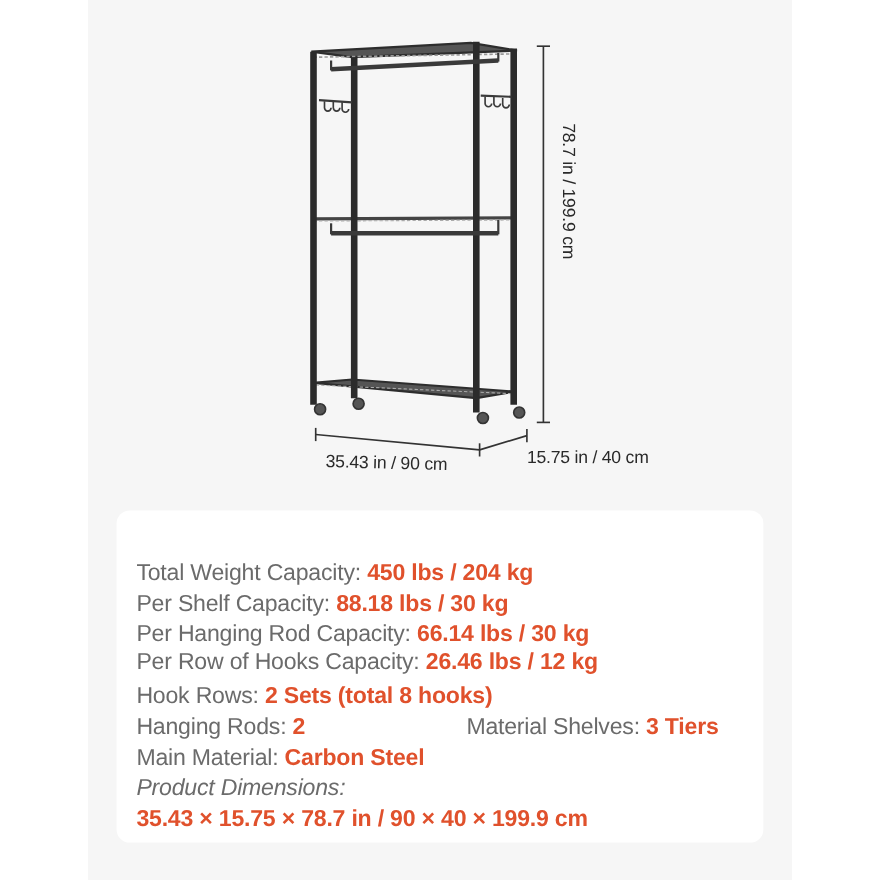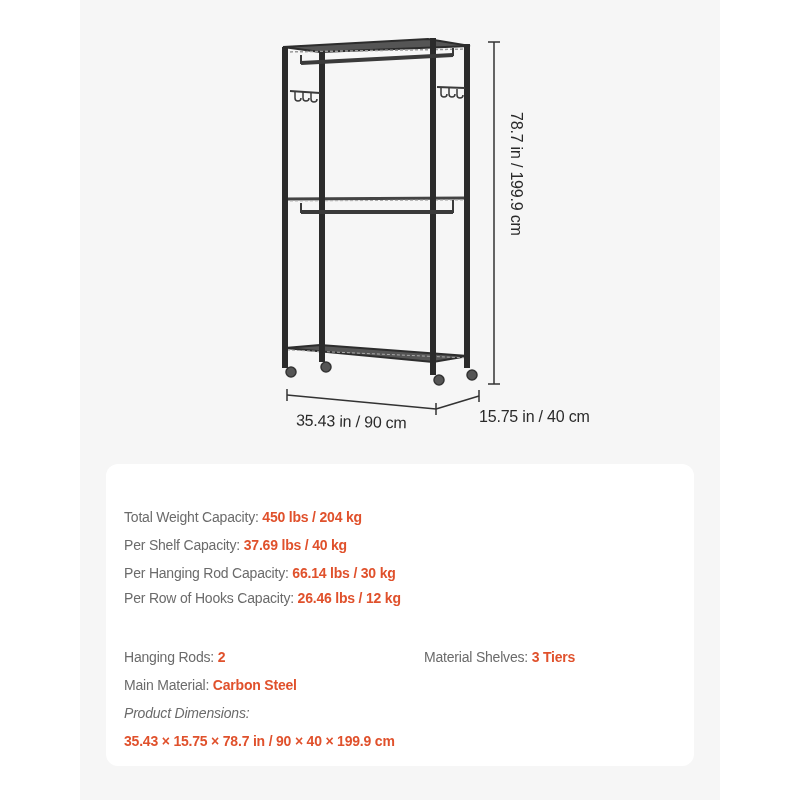--- a/index.html
+++ b/index.html
@@ -17,21 +17,21 @@
     .dim-width { left:296px; top:413px; transform:rotate(1.5deg); }
     .dim-depth { left:479px; top:408px; }
     .dim-height {
       left:515px; top:212px; transform-origin:0 0; transform:rotate(90deg) translate(-100px, -10px);
     }
     .card {
       position:absolute; left:106px; top:464px; width:588px; height:302px;
       background:#ffffff; border-radius:12px;
     }
     .spec-line {
-      position:absolute; font-size:14px; color:#6b6b6b; white-space:nowrap; letter-spacing:-0.2px;
+      position:absolute; font-size:21px; color:#6b6b6b; white-space:nowrap; letter-spacing:-0.2px;
     }
     .spec-line .val { color:#e0512c; font-weight:bold; }
     .dims-val { color:#e0512c; font-weight:bold;text-align:center; }
   </style>
 </head>
 <body>
 
 <div class="panel"></div>
 
 <div class="figure">
@@ -87,27 +87,30 @@
   <div class="dim-label dim-width">35.43 in / 90 cm</div>
   <div class="dim-label dim-depth">15.75 in / 40 cm</div>
   <div class="dim-label dim-height">78.7 in / 199.9 cm</div>
 </div>
 
 <div class="card">
   <div class="spec-line" style="left:18px;top:45px;">
     <span>Total Weight Capacity: </span><span class="val">450 lbs / 204 kg</span>
   </div>
   <div class="spec-line" style="left:18px;top:73px;">
-    <span>Per Shelf Capacity: </span><span class="val">37.69 lbs / 40 kg</span>
+    <span>Per Shelf Capacity: </span><span class="val">88.18 lbs / 30 kg</span>
   </div>
   <div class="spec-line" style="left:18px;top:101px;text-align:right;">
     <span>Per Hanging Rod Capacity: </span><span class="val">66.14 lbs / 30 kg</span>
   </div>
   <div class="spec-line" style="left:18px;top:126px;">
     <span>Per Row of Hooks Capacity: </span><span class="val">26.46 lbs / 12 kg</span>
+  </div>
+  <div class="spec-line" style="left:18px;top:157px;">
+    <span>Hook Rows: </span><span class="val">2 Sets (total 8 hooks)</span>
   </div>
   <div class="spec-line" style="left:18px;top:185px;">
     <span>Hanging Rods: </span><span class="val">2</span>
   </div>
   <div class="spec-line" style="left:318px;top:185px;">
     <span>Material Shelves: </span><span class="val">3 Tiers</span>
   </div>
   <div class="spec-line" style="left:18px;top:213px;">
     <span>Main Material: </span><span class="val">Carbon Steel</span>
   </div>

